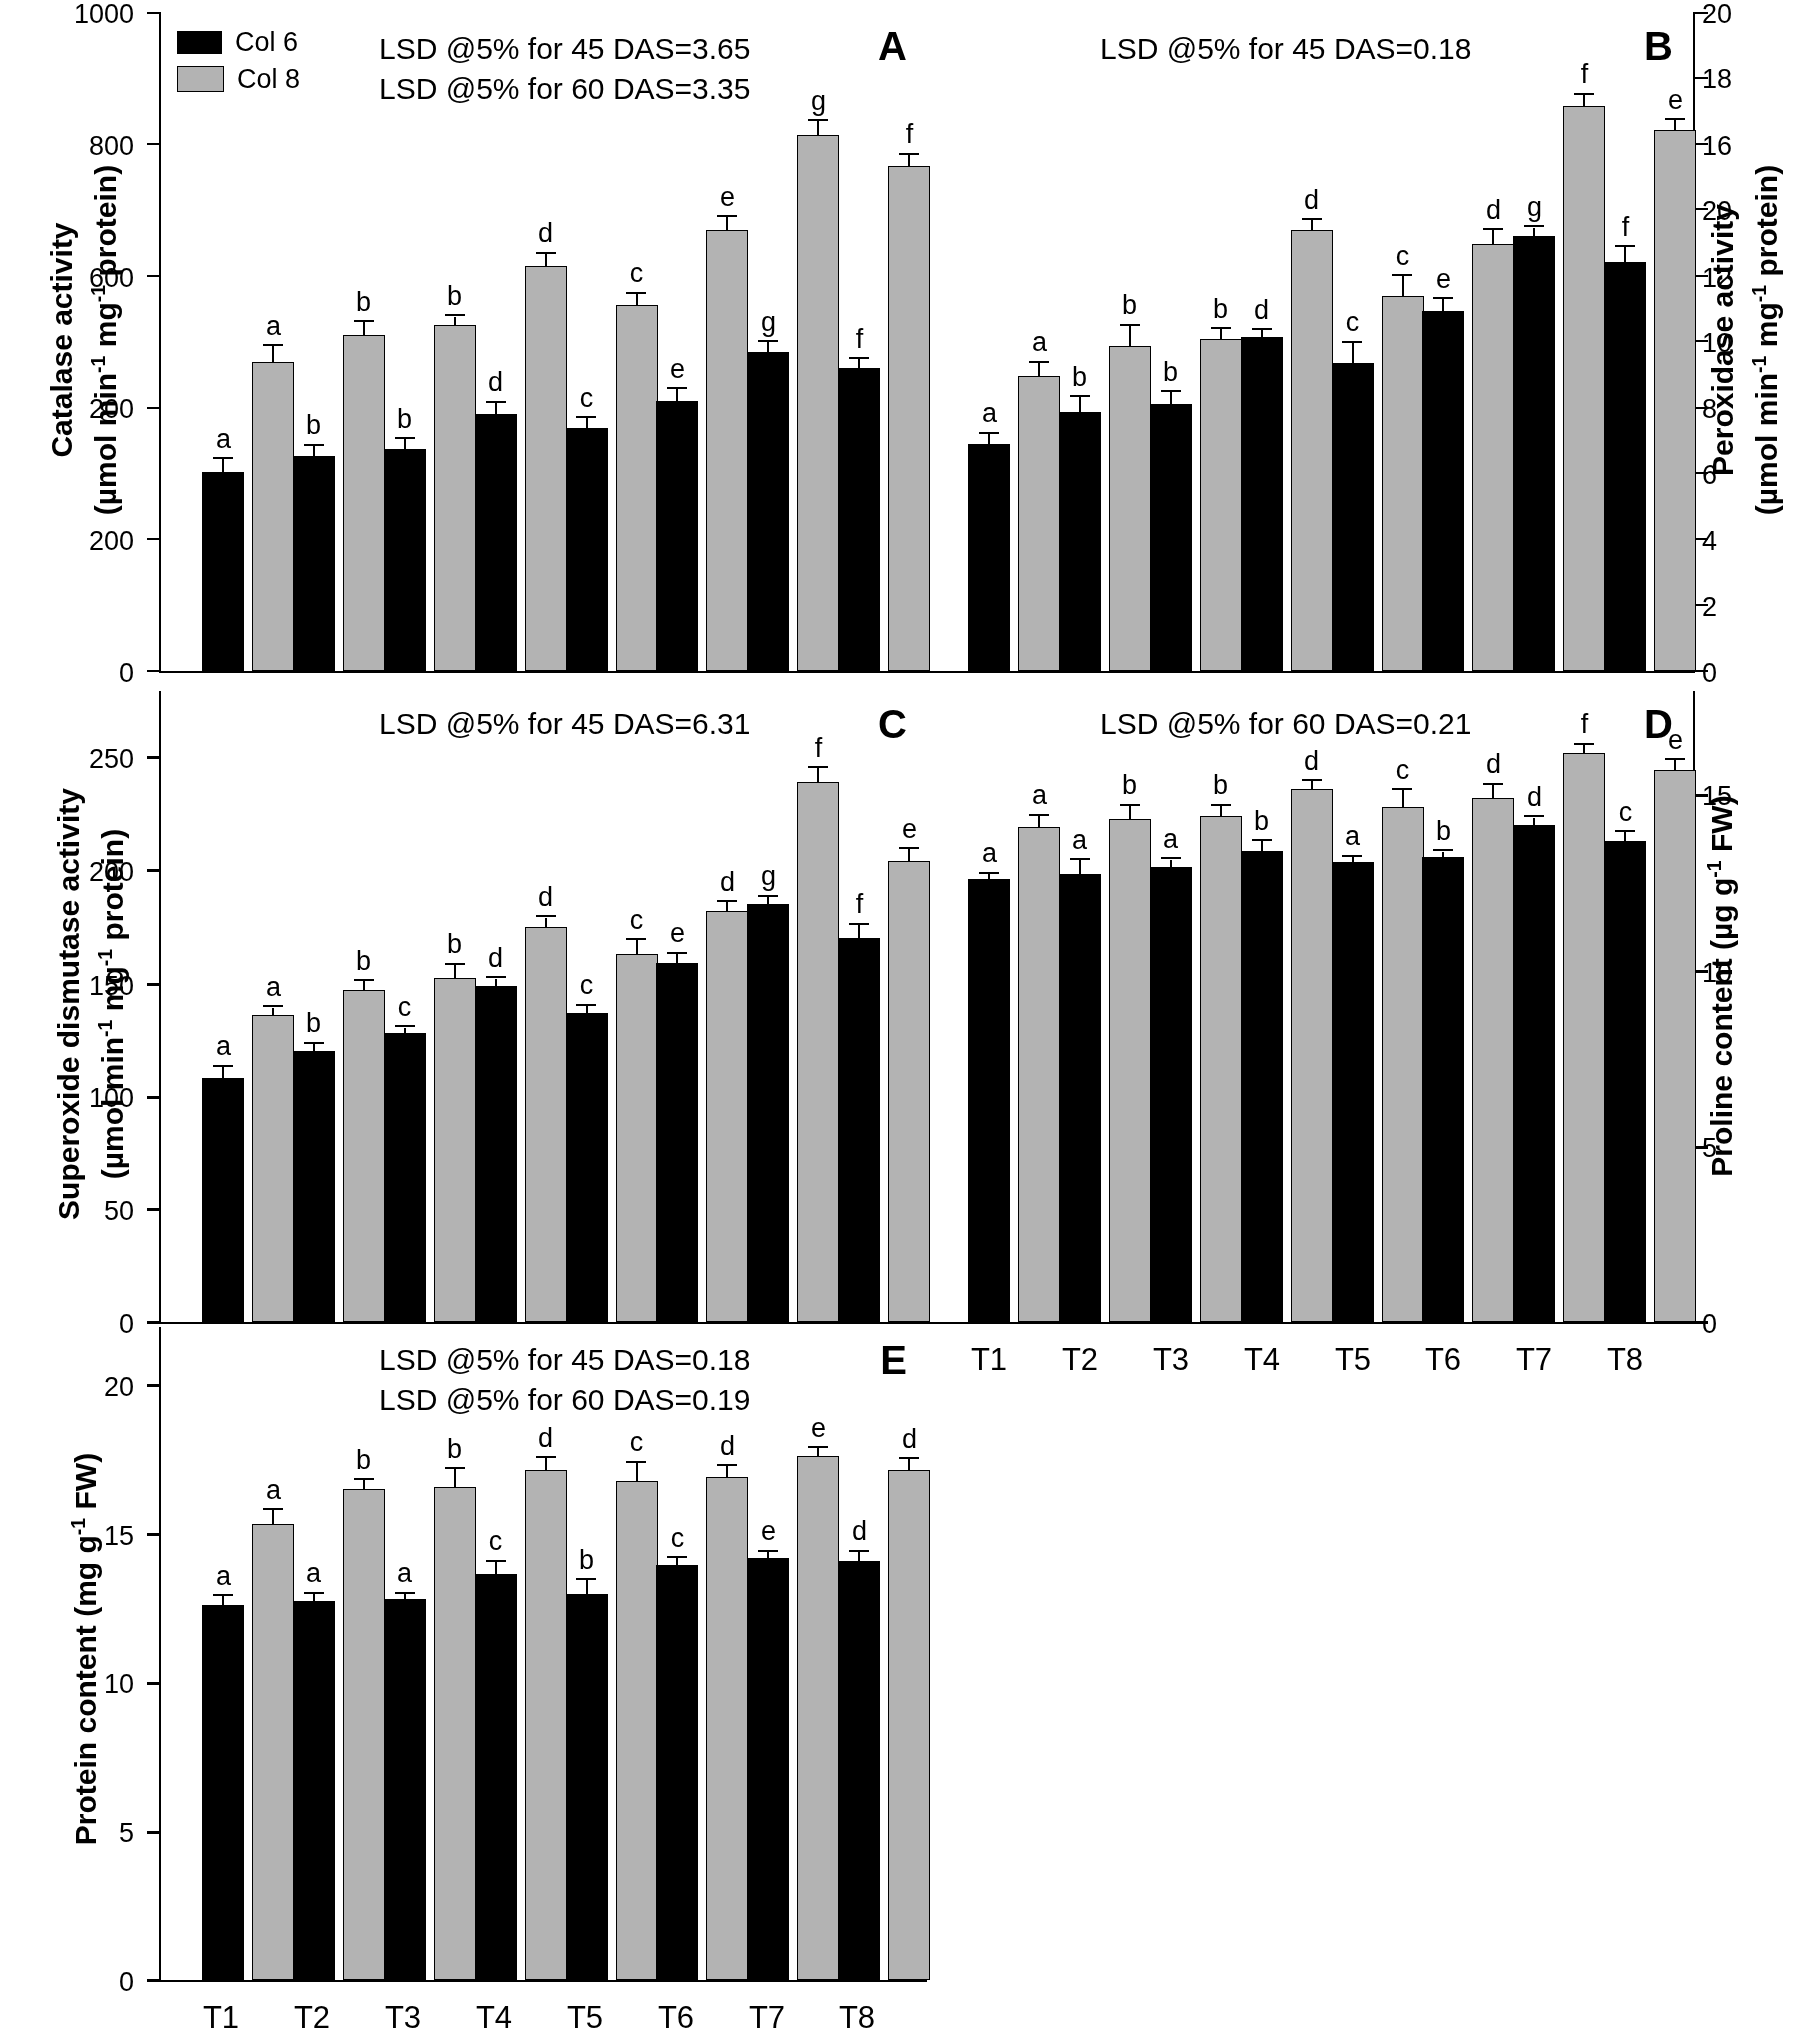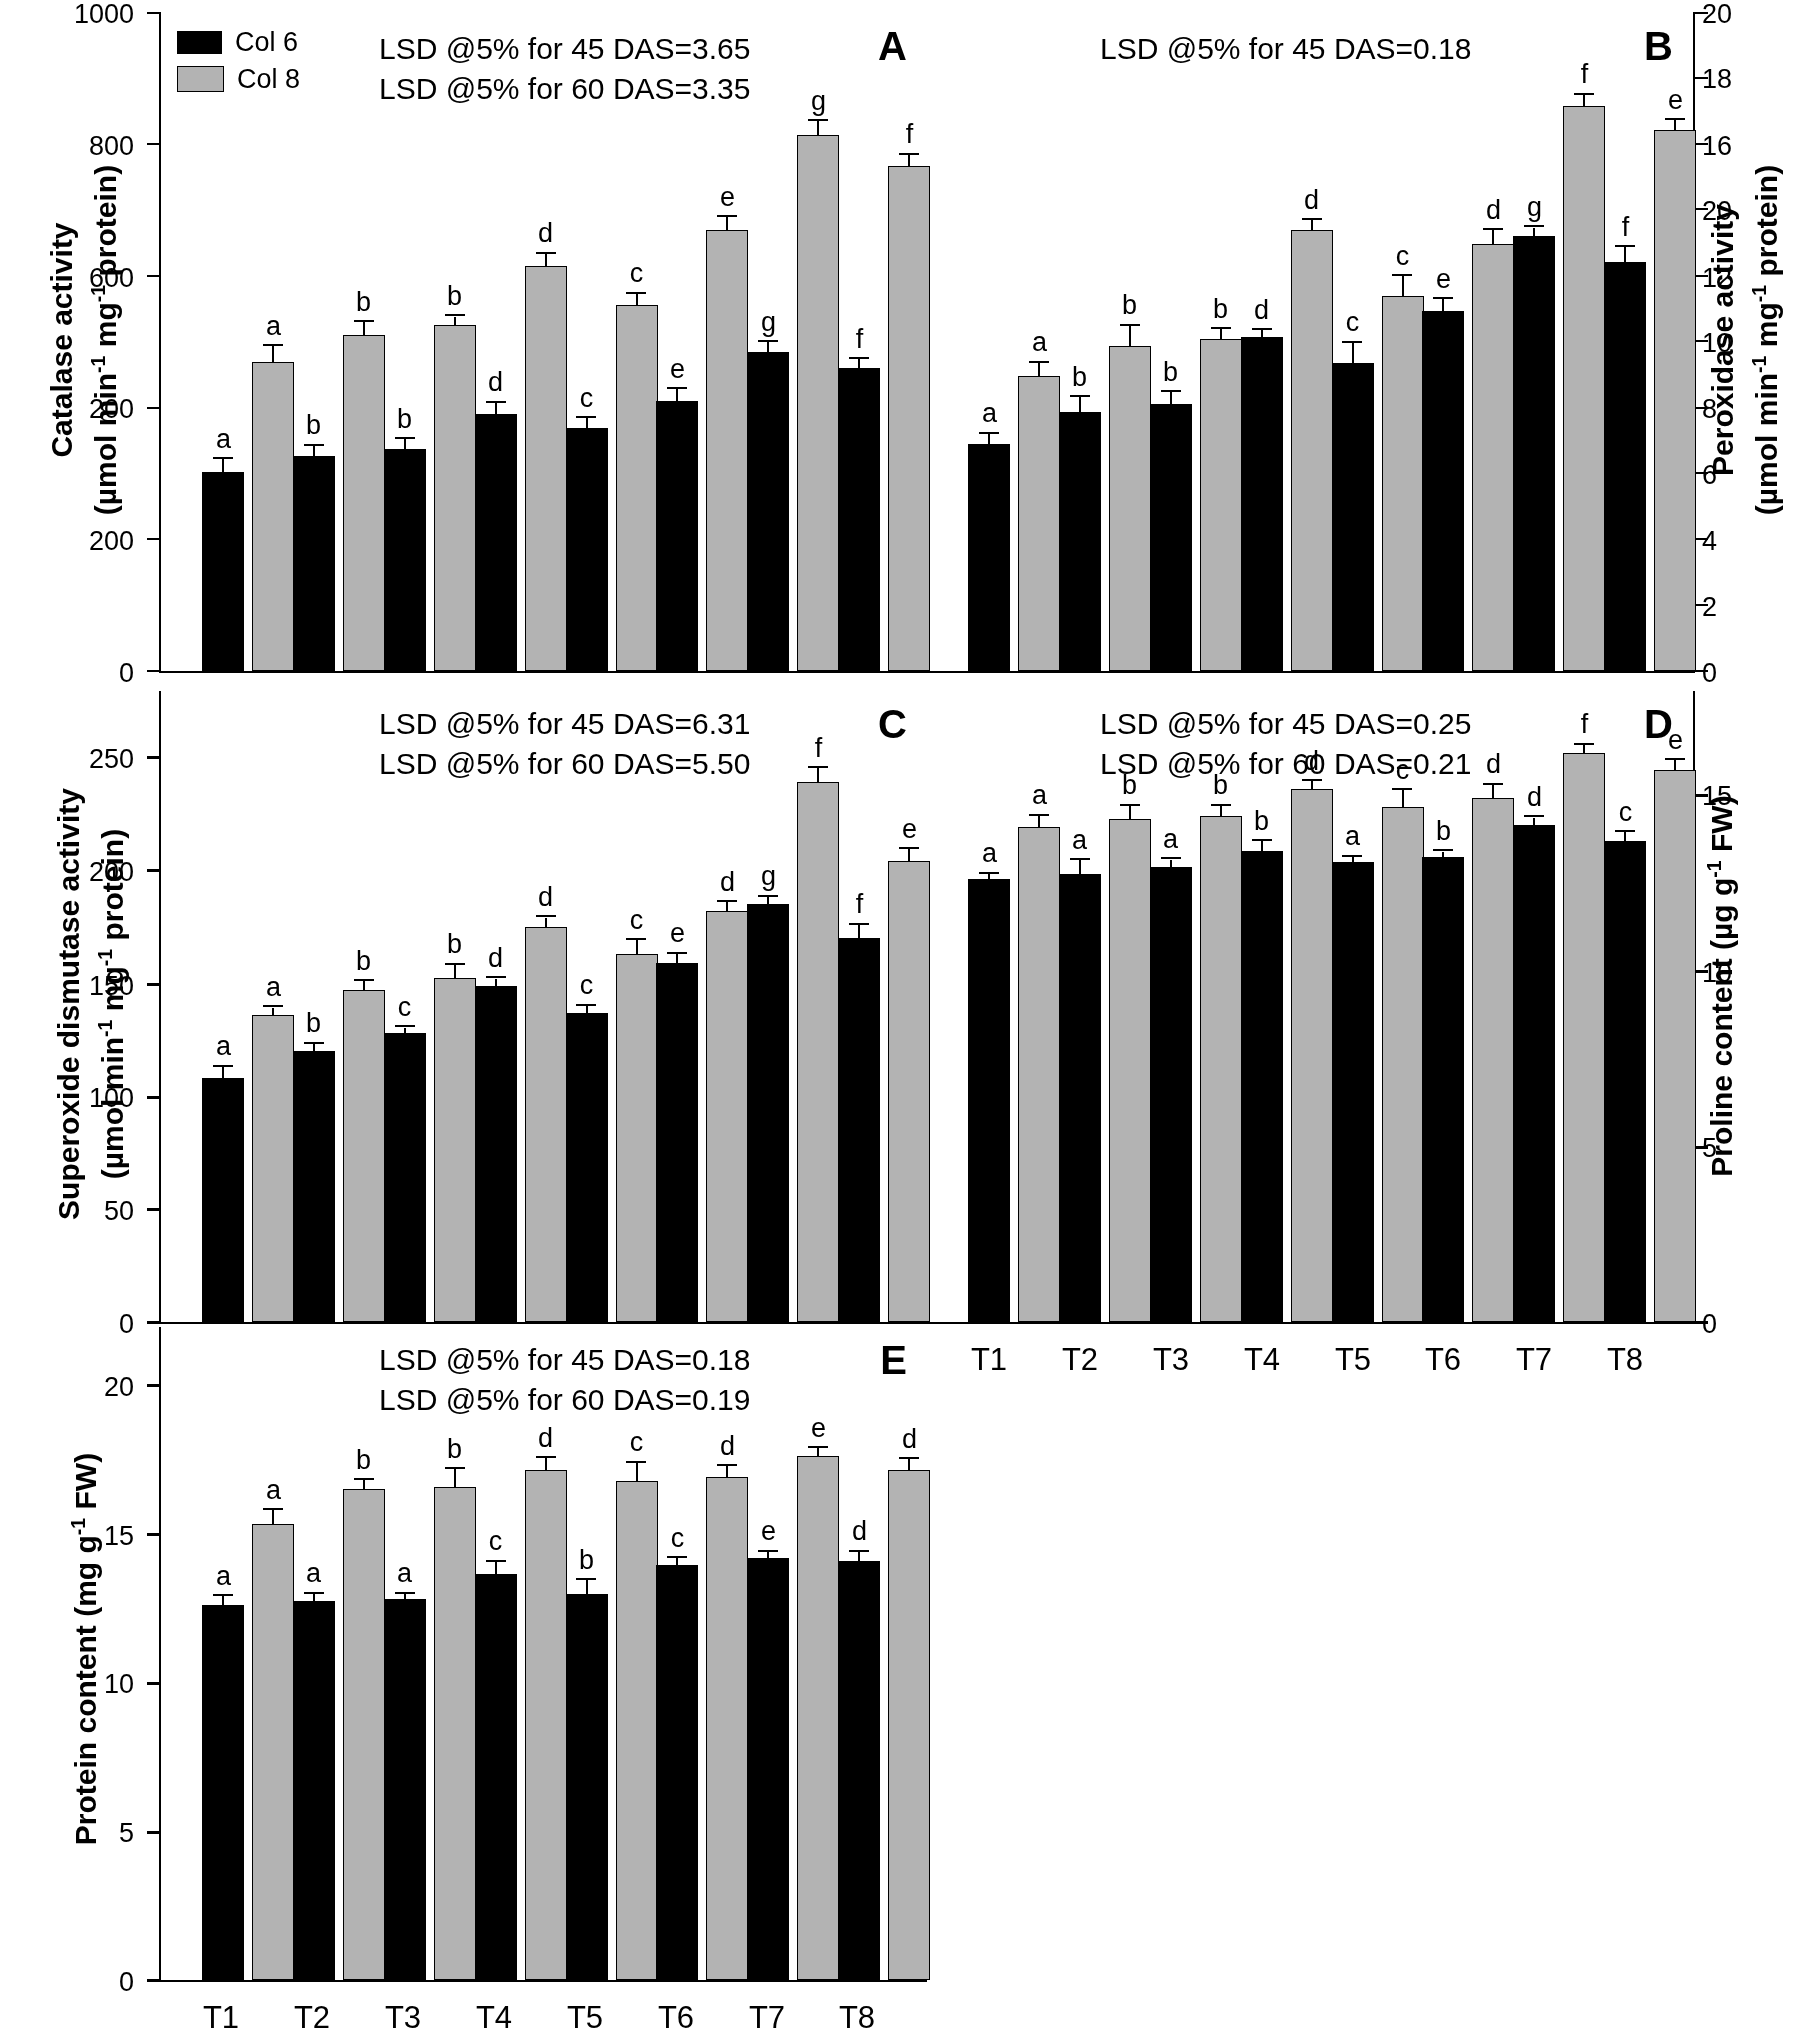--- a/index.html
+++ b/index.html
@@ -293,21 +293,20 @@
       <div class="ytick" style="left:-111px;top:295px;width:84px;">150</div>
       <div class="tickmark" style="left:-14.5px;top:178px;"></div>
       <div class="ytick" style="left:-111px;top:181px;width:84px;">200</div>
       <div class="tickmark" style="left:-14.5px;top:65px;"></div>
       <div class="ytick" style="left:-111px;top:68px;width:84px;">250</div>
 
       <div class="pletter" style="right:20px;top:11px;">C</div>
 
       <div class="lsd" style="left:218px;top:12.7px;">
         <div>LSD @5% for 45 DAS=6.31</div>
-        <div>LSD @5% for 60 DAS=5.50</div>
       </div>
 
       <div class="bars">
 
         <div class="bar c6" style="left:41px;height:244px;"></div>
         <div class="err" style="left:61px;bottom:244px;height:11.8px;"></div>
         <div class="errcap" style="left:52px;bottom:255px;"></div>
         <div class="blabel" style="left:35px;bottom:262px;">a</div>
         <div class="bar c8" style="left:91px;height:307px;"></div>
         <div class="err" style="left:111px;bottom:307px;height:7.3px;"></div>
@@ -392,21 +391,20 @@
       <div class="tickmark r" style="right:-14.5px;top:455px;"></div>
       <div class="ytick r" style="right:-64px;top:457px;width:55px;">5</div>
       <div class="tickmark r" style="right:-14.5px;top:279px;"></div>
       <div class="ytick r" style="right:-73px;top:282px;width:64px;">10</div>
       <div class="tickmark r" style="right:-14.5px;top:103px;"></div>
       <div class="ytick r" style="right:-73px;top:105px;width:64px;">15</div>
 
       <div class="pletter" style="right:20px;top:11px;">D</div>
 
       <div class="lsd" style="left:173px;top:12.7px;">
-        <div>LSD @5% for 45 DAS=0.25</div>
         <div>LSD @5% for 60 DAS=0.21</div>
       </div>
 
       <div class="bars">
 
         <div class="bar c6" style="left:41px;height:443px;"></div>
         <div class="err" style="left:61px;bottom:443px;height:5.5px;"></div>
         <div class="errcap" style="left:52px;bottom:448px;"></div>
         <div class="blabel" style="left:35px;bottom:455px;">a</div>
         <div class="bar c8" style="left:91px;height:495px;"></div>

